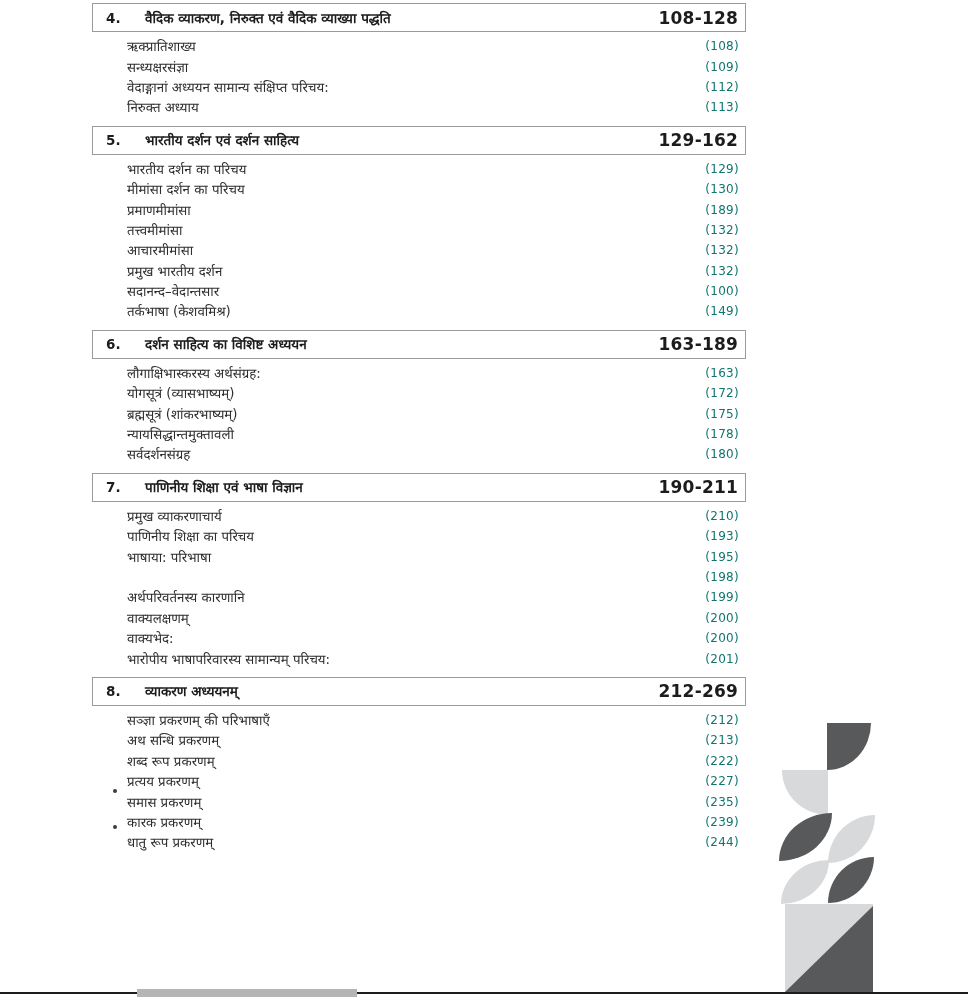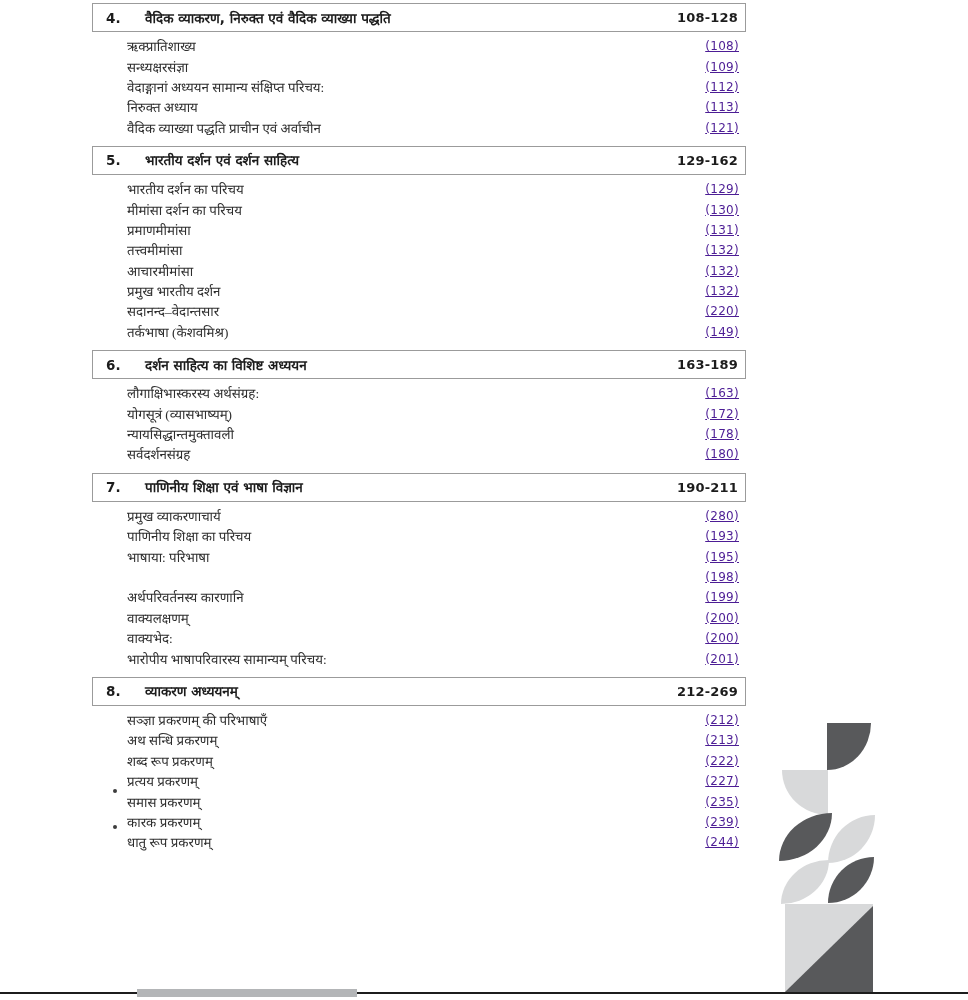--- a/index.html
+++ b/index.html
@@ -19,28 +19,28 @@
   
   #toc{position:absolute;left:92px;top:3px;width:654px;}
   .toc-section{margin:0 0 4px 0;}
   .sec-header{
     display:flex;align-items:center;height:29px;box-sizing:border-box;
     border:1px solid var(--border);background:#fff;
     font-weight:bold;font-size:13.5px;color:#1c1c1c;
   }
   .sec-num{margin-left:13px;width:23px;flex:0 0 auto;}
   .sec-title{white-space:nowrap;margin-left:16px;}
-  .sec-pages{margin-left:auto;margin-right:7px;letter-spacing:.2px;font-size:13px;}
+  .sec-pages{margin-left:auto;margin-right:7px;letter-spacing:.2px;font-size:17px;}
   .sec-items{padding:4px 0;}
   .item{
     position:relative;display:flex;align-items:center;height:20.4px;
     font-size:13.3px;color:var(--text);
   }
-  .item-label{padding-left:35px;white-space:nowrap;font-family:Liberation Serif, serif;}
-  .item-page{margin-left:auto;padding-right:7px;font-size:12px;color:#4c1d95;letter-spacing:.3px;text-decoration:underline;}
+  .item-label{padding-left:35px;white-space:nowrap;}
+  .item-page{margin-left:auto;padding-right:7px;font-size:12px;color:#0f766e;letter-spacing:.3px;}
   .bullet{position:absolute;left:21px;width:4px;height:4px;border-radius:50%;background:#3d3d3d;}
   .bullet-top{top:-2px;}
   .bullet-bottom{top:13px;}
 
   
   .footer-rule{position:absolute;left:0;top:992px;width:968px;height:2px;background:#1c1c1c;z-index:1;}
   .footer-bar{position:absolute;left:137px;top:989px;width:220px;height:8px;background:#b3b5b7;z-index:3;}
 
   
   .deco{position:absolute;z-index:2;}
@@ -76,60 +76,56 @@
             <span class="item-page">(109)</span>
           </div>
           <div class="item">
             <span class="item-label">वेदाङ्गानां अध्ययन सामान्य संक्षिप्त परिचय:</span>
             <span class="item-page">(112)</span>
           </div>
           <div class="item">
             <span class="item-label">निरुक्त अध्याय</span>
             <span class="item-page">(113)</span>
           </div>
-          <div class="item">
-            <span class="item-label">वैदिक व्याख्या पद्धति प्राचीन एवं अर्वाचीन</span>
-            <span class="item-page">(121)</span>
-          </div>
         </div>
       </section>
       <section class="toc-section">
         <div class="sec-header">
           <span class="sec-num">5.</span>
           <span class="sec-title">भारतीय दर्शन एवं दर्शन साहित्य</span>
           <span class="sec-pages">129-162</span>
         </div>
         <div class="sec-items">
           <div class="item">
             <span class="item-label">भारतीय दर्शन का परिचय</span>
             <span class="item-page">(129)</span>
           </div>
           <div class="item">
             <span class="item-label">मीमांसा दर्शन का परिचय</span>
             <span class="item-page">(130)</span>
           </div>
           <div class="item">
             <span class="item-label">प्रमाणमीमांसा</span>
-            <span class="item-page">(131)</span>
+            <span class="item-page">(189)</span>
           </div>
           <div class="item">
             <span class="item-label">तत्त्वमीमांसा</span>
             <span class="item-page">(132)</span>
           </div>
           <div class="item">
             <span class="item-label">आचारमीमांसा</span>
             <span class="item-page">(132)</span>
           </div>
           <div class="item">
             <span class="item-label">प्रमुख भारतीय दर्शन</span>
             <span class="item-page">(132)</span>
           </div>
           <div class="item">
             <span class="item-label">सदानन्द–वेदान्तसार</span>
-            <span class="item-page">(220)</span>
+            <span class="item-page">(100)</span>
           </div>
           <div class="item">
             <span class="item-label">तर्कभाषा (केशवमिश्र)</span>
             <span class="item-page">(149)</span>
           </div>
         </div>
       </section>
       <section class="toc-section">
         <div class="sec-header">
           <span class="sec-num">6.</span>
@@ -139,39 +135,43 @@
         <div class="sec-items">
           <div class="item">
             <span class="item-label">लौगाक्षिभास्करस्य अर्थसंग्रह:</span>
             <span class="item-page">(163)</span>
           </div>
           <div class="item">
             <span class="item-label">योगसूत्रं (व्यासभाष्यम्)</span>
             <span class="item-page">(172)</span>
           </div>
           <div class="item">
+            <span class="item-label">ब्रह्मसूत्रं (शांकरभाष्यम्)</span>
+            <span class="item-page">(175)</span>
+          </div>
+          <div class="item">
             <span class="item-label">न्यायसिद्धान्तमुक्तावली</span>
             <span class="item-page">(178)</span>
           </div>
           <div class="item">
             <span class="item-label">सर्वदर्शनसंग्रह</span>
             <span class="item-page">(180)</span>
           </div>
         </div>
       </section>
       <section class="toc-section">
         <div class="sec-header">
           <span class="sec-num">7.</span>
           <span class="sec-title">पाणिनीय शिक्षा एवं भाषा विज्ञान</span>
           <span class="sec-pages">190-211</span>
         </div>
         <div class="sec-items">
           <div class="item">
             <span class="item-label">प्रमुख व्याकरणाचार्य</span>
-            <span class="item-page">(280)</span>
+            <span class="item-page">(210)</span>
           </div>
           <div class="item">
             <span class="item-label">पाणिनीय शिक्षा का परिचय</span>
             <span class="item-page">(193)</span>
           </div>
           <div class="item">
             <span class="item-label">भाषाया: परिभाषा</span>
             <span class="item-page">(195)</span>
           </div>
           <div class="item">

